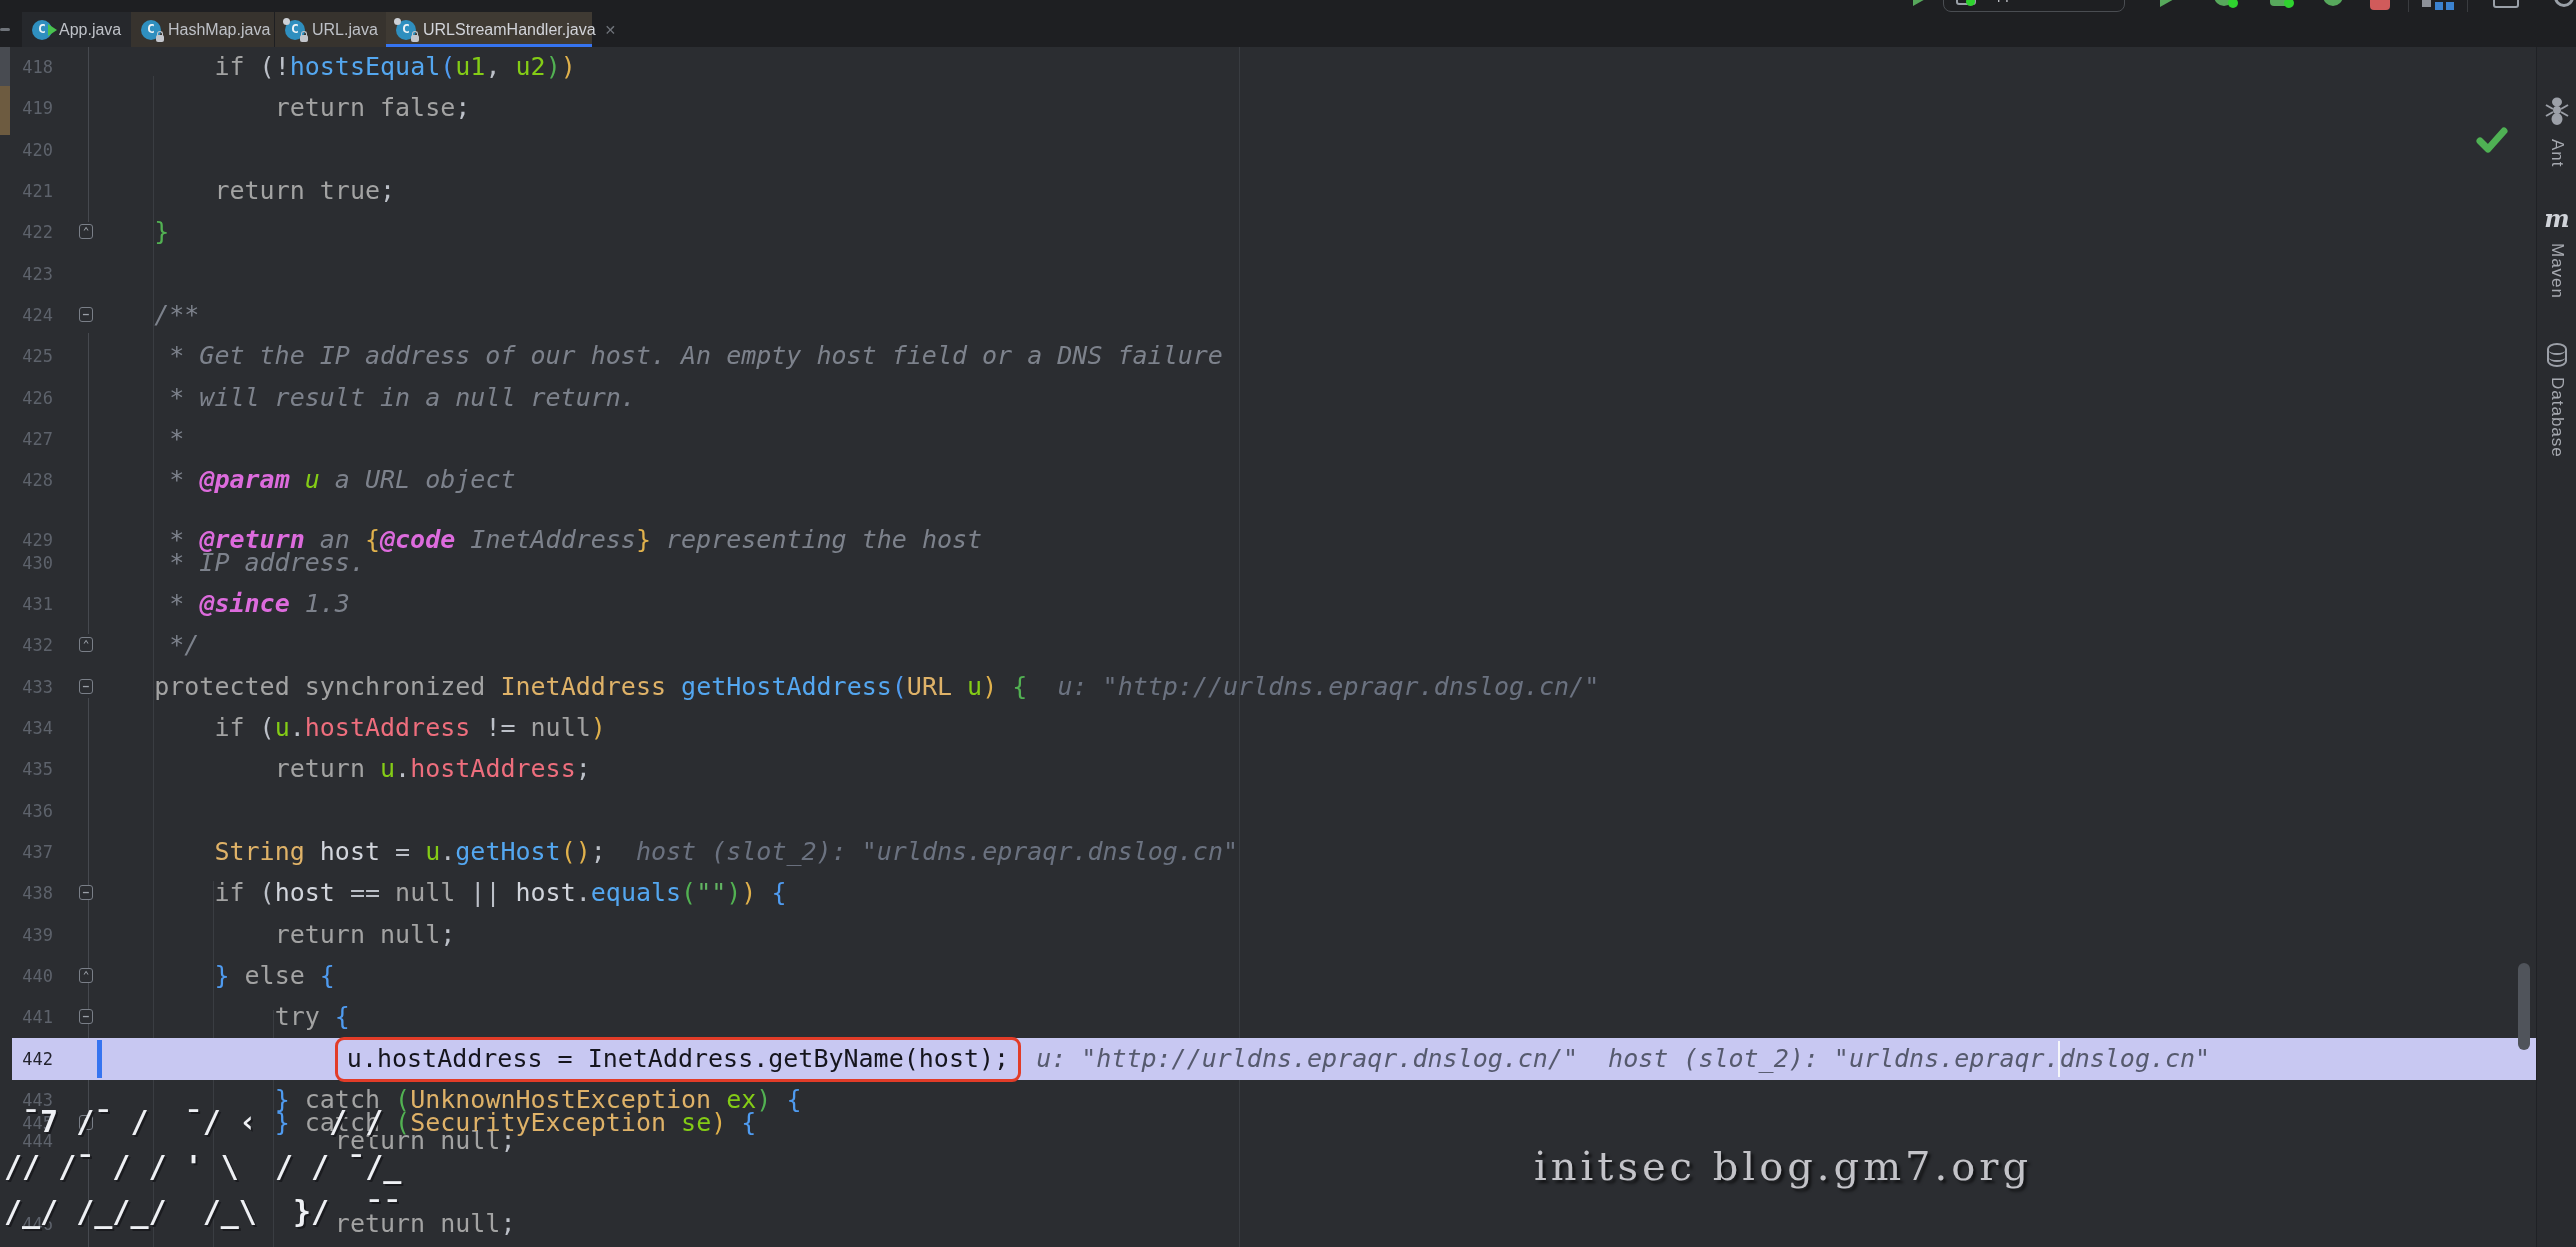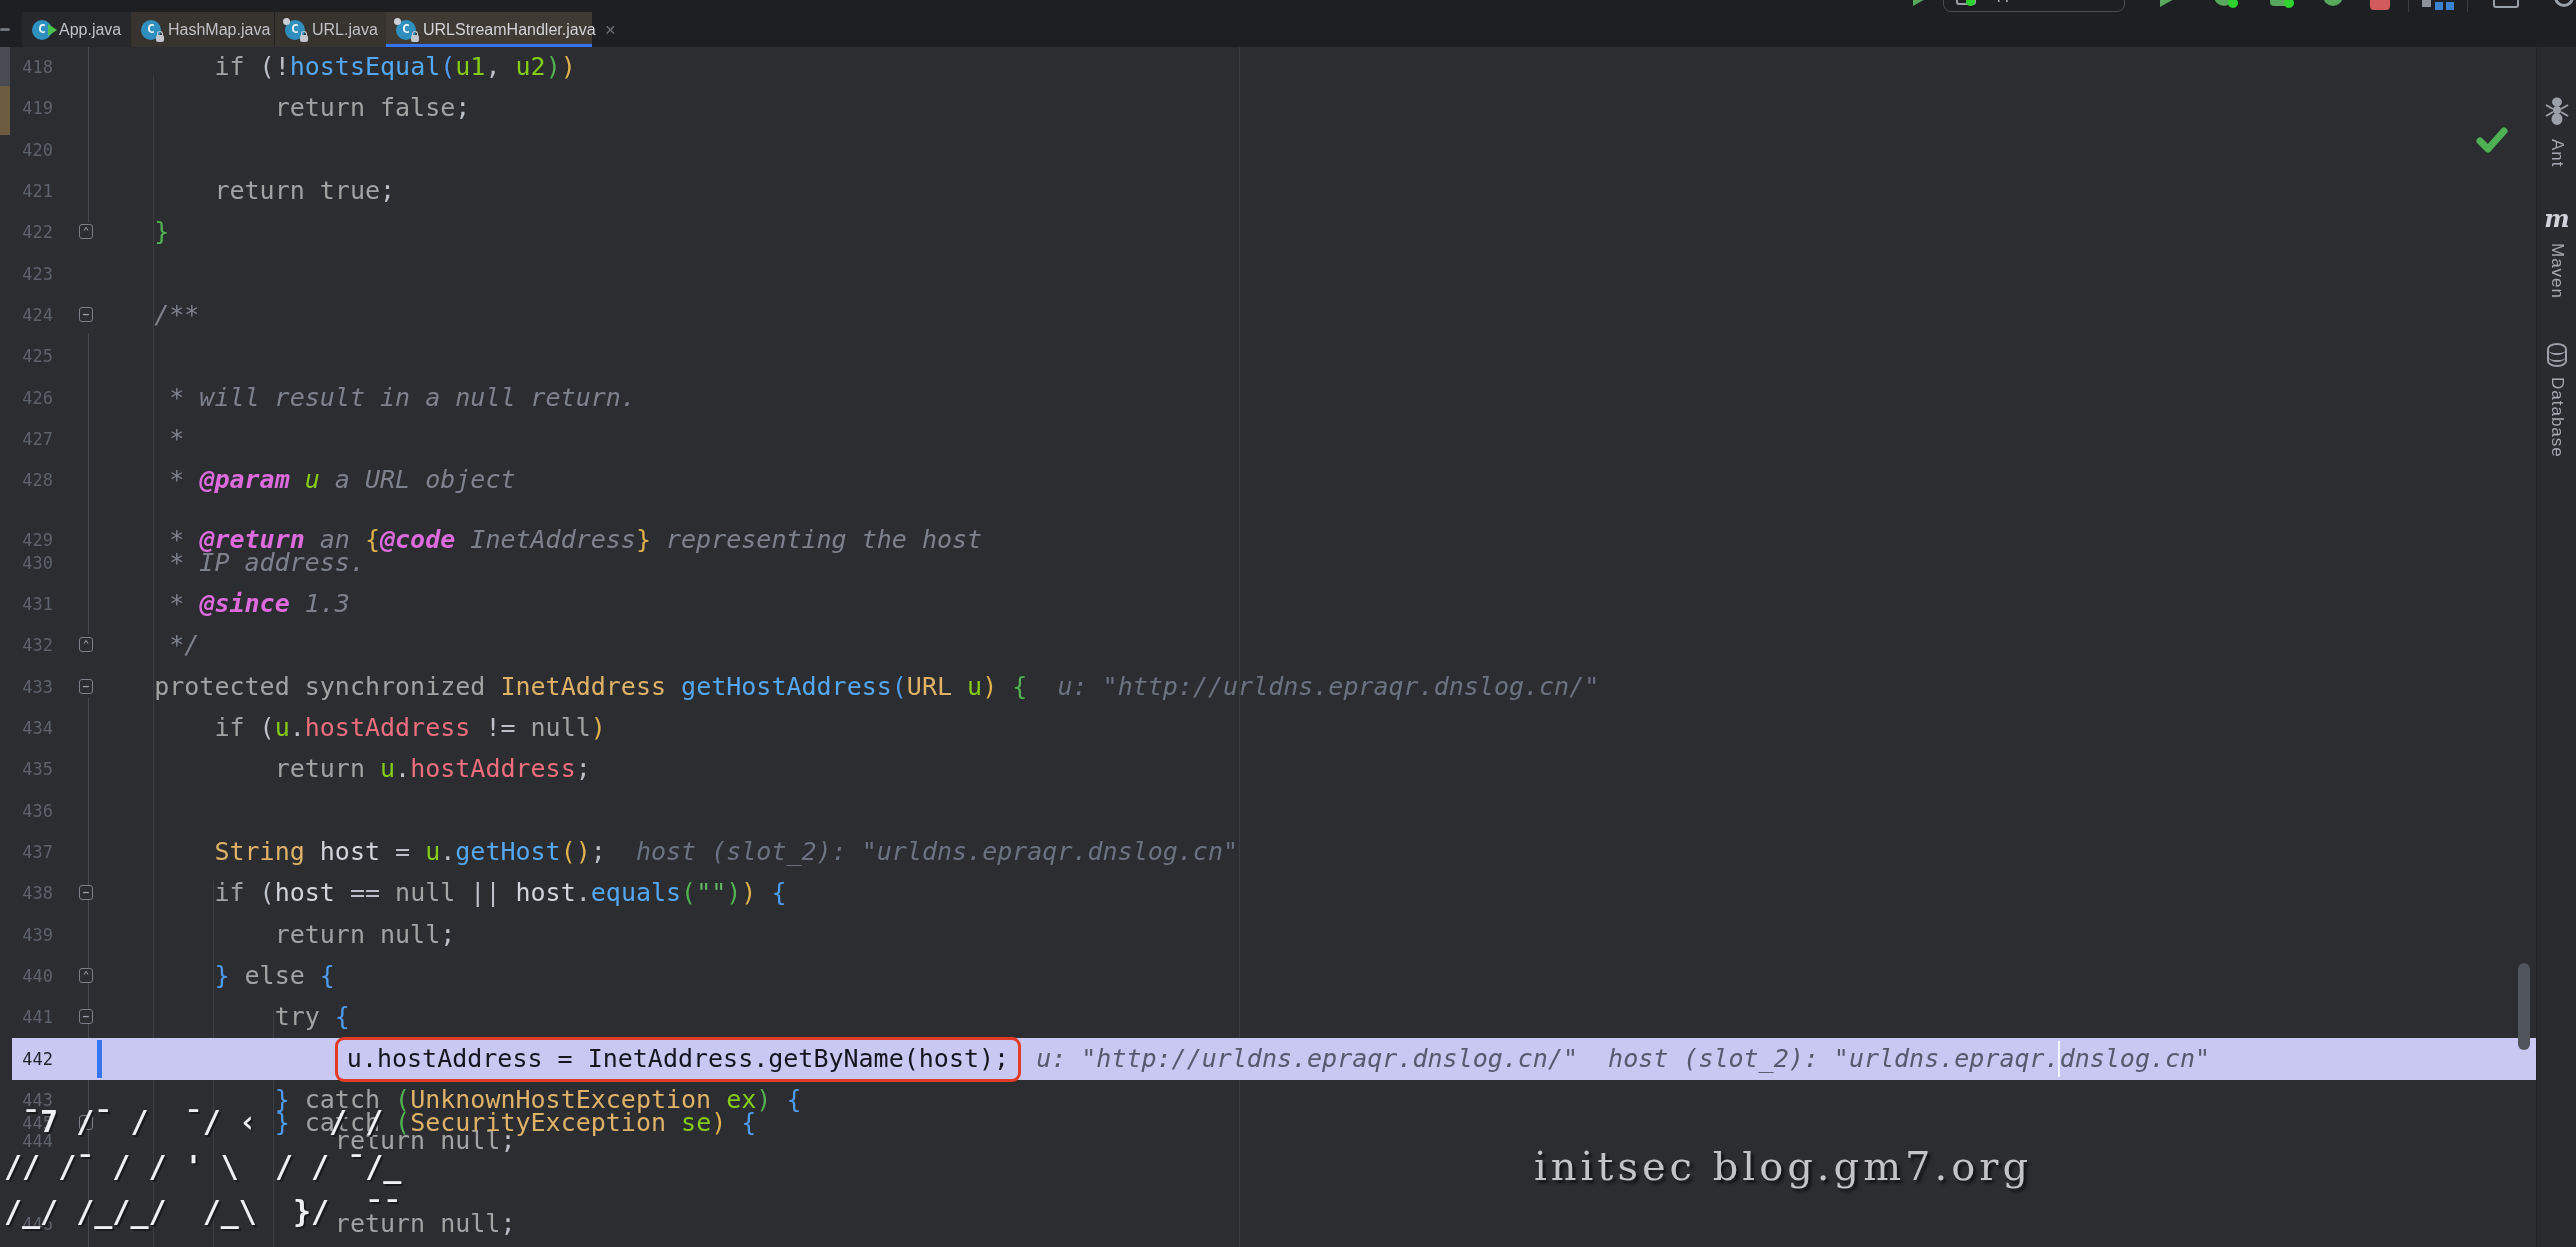--- a/index.html
+++ b/index.html
@@ -204,20 +204,21 @@
           <span class="lnum">423</span>
           <span class="codeline"></span>
         </div>
         <div class="row" style="top: 248px;">
           <span class="lnum">424</span>
           <span class="fold">−</span>
           <span class="codeline"><span class="tk-pl">    </span><span class="tk-com">/**</span></span>
         </div>
         <div class="row" style="top: 289px;">
           <span class="lnum">425</span>
+          <span class="codeline"><span class="tk-pl">     </span><span class="tk-com">* Get the IP address of our host. An empty host field or a DNS failure</span></span>
         </div>
         <div class="row" style="top: 331px;">
           <span class="lnum">426</span>
           <span class="codeline"><span class="tk-pl">     </span><span class="tk-com">* will result in a null return.</span></span>
         </div>
         <div class="row" style="top: 372px;">
           <span class="lnum">427</span>
           <span class="codeline"><span class="tk-pl">     </span><span class="tk-com">*</span></span>
         </div>
         <div class="row" style="top: 413px;">

